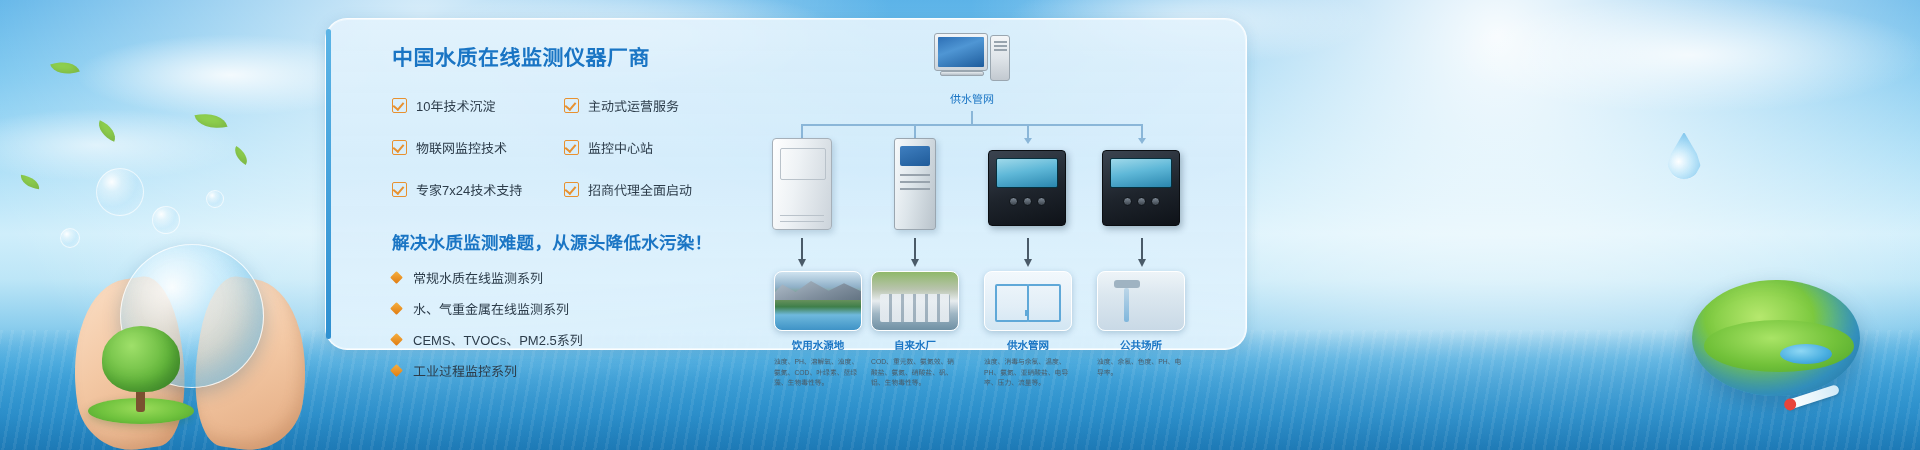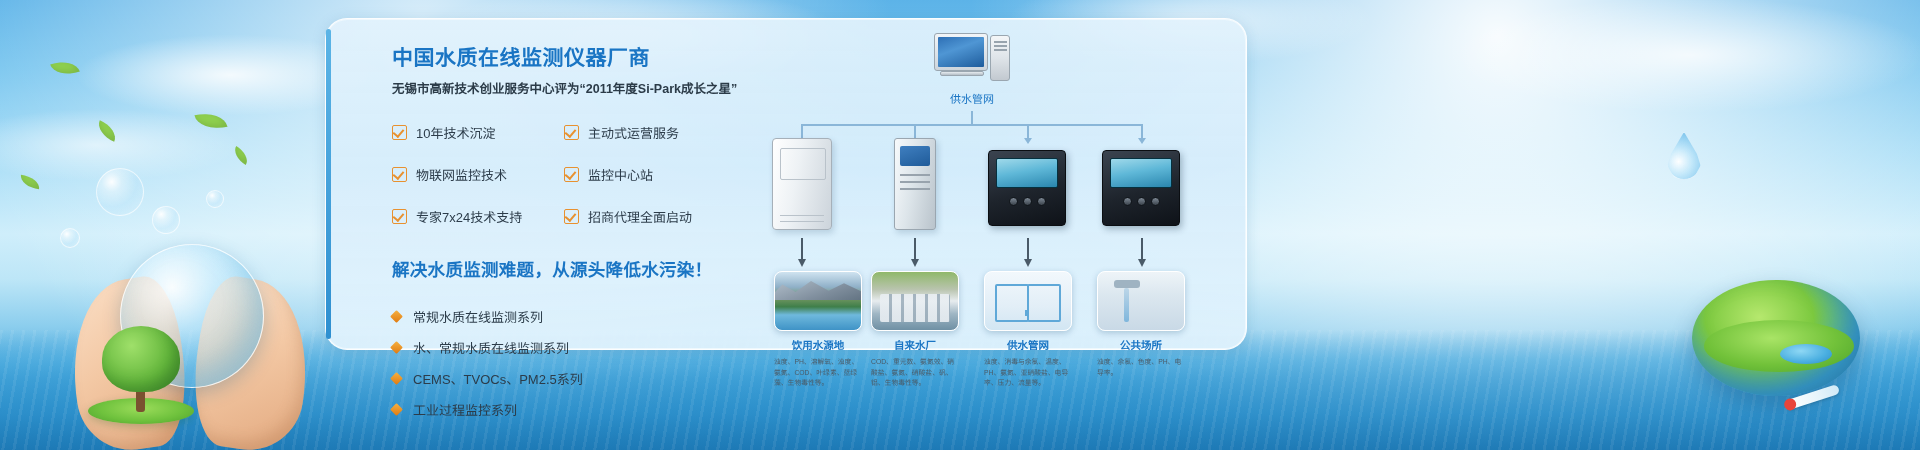--- a/index.html
+++ b/index.html
@@ -90,21 +90,21 @@
   .h1{font-size:21px;color:#1a75c4;font-weight:bold;letter-spacing:.5px;line-height:1.2;}
   .sub{margin-top:11px;font-size:12.5px;color:#2b3b48;font-weight:bold;line-height:1.3;white-space:nowrap;}
 
   .chk-grid{margin-top:26px;display:grid;grid-template-columns:172px 1fr;row-gap:23px;}
   .chk{display:flex;align-items:center;gap:9px;font-size:13px;color:#2c3c4a;}
   .chk-box{width:13px;height:13px;flex:0 0 13px;border:1.6px solid #e8912f;border-radius:2px;position:relative;background:transparent;}
   .chk-box:after{content:"";position:absolute;left:2px;top:1px;width:5px;height:8px;
     border-right:2px solid #e8912f;border-bottom:2px solid #e8912f;transform:rotate(40deg);}
 
   .h2{margin-top:30px;font-size:17.5px;color:#1a75c4;font-weight:bold;letter-spacing:.3px;}
-  .bullets{margin-top:26px;display:flex;flex-direction:column;gap:12px;}
+  .bullets{margin-top:14px;display:flex;flex-direction:column;gap:12px;}
   .bul{display:flex;align-items:center;gap:12px;font-size:13px;color:#2c3c4a;}
   .dia{width:9px;height:9px;flex:0 0 9px;background:linear-gradient(135deg,#f5b041,#e07b10);transform:rotate(45deg);border-radius:1px;}
 
   
   .diagram{position:absolute;left:430px;top:14px;width:470px;height:305px;}
 
   .pc{position:absolute;left:178px;top:0;width:76px;height:52px;}
   .pc-mon{position:absolute;left:0;top:0;width:54px;height:38px;border-radius:3px;
     background:linear-gradient(180deg,#f2f5f8,#cdd5dc);border:1px solid #9aa6b0;box-sizing:border-box;padding:3px;}
   .pc-scr{width:100%;height:100%;border-radius:1px;
@@ -204,21 +204,20 @@
   <div class="earth-grass"></div>
   <div class="earth-lake"></div>
   <div class="droplet"></div>
   <div class="thermo"></div>
 
   <div class="card">
 
     <div class="left-col">
 
       <div class="h1">中国水质在线监测仪器厂商</div>
-      <div class="sub">无锡市高新技术创业服务中心评为“2011年度Si-Park成长之星”</div>
 
       <div class="chk-grid">
         <div class="chk">
           <span class="chk-box"></span>
           <span>10年技术沉淀</span>
         </div>
         <div class="chk">
           <span class="chk-box"></span>
           <span>主动式运营服务</span>
         </div>
@@ -242,21 +241,21 @@
 
       <div class="h2">解决水质监测难题，从源头降低水污染！</div>
 
       <div class="bullets">
         <div class="bul">
           <span class="dia"></span>
           <span>常规水质在线监测系列</span>
         </div>
         <div class="bul">
           <span class="dia"></span>
-          <span>水、常规水质在线监测系列</span>
+          <span>水、气重金属在线监测系列</span>
         </div>
         <div class="bul">
           <span class="dia"></span>
           <span>CEMS、TVOCs、PM2.5系列</span>
         </div>
         <div class="bul">
           <span class="dia"></span>
           <span>工业过程监控系列</span>
         </div>
       </div>

